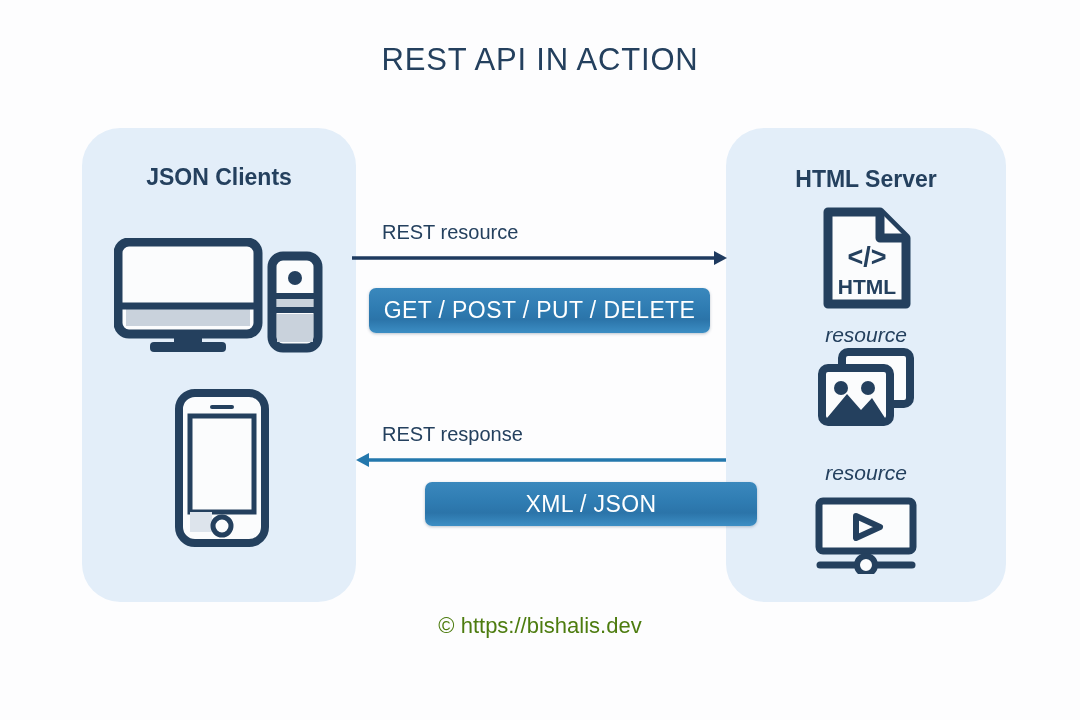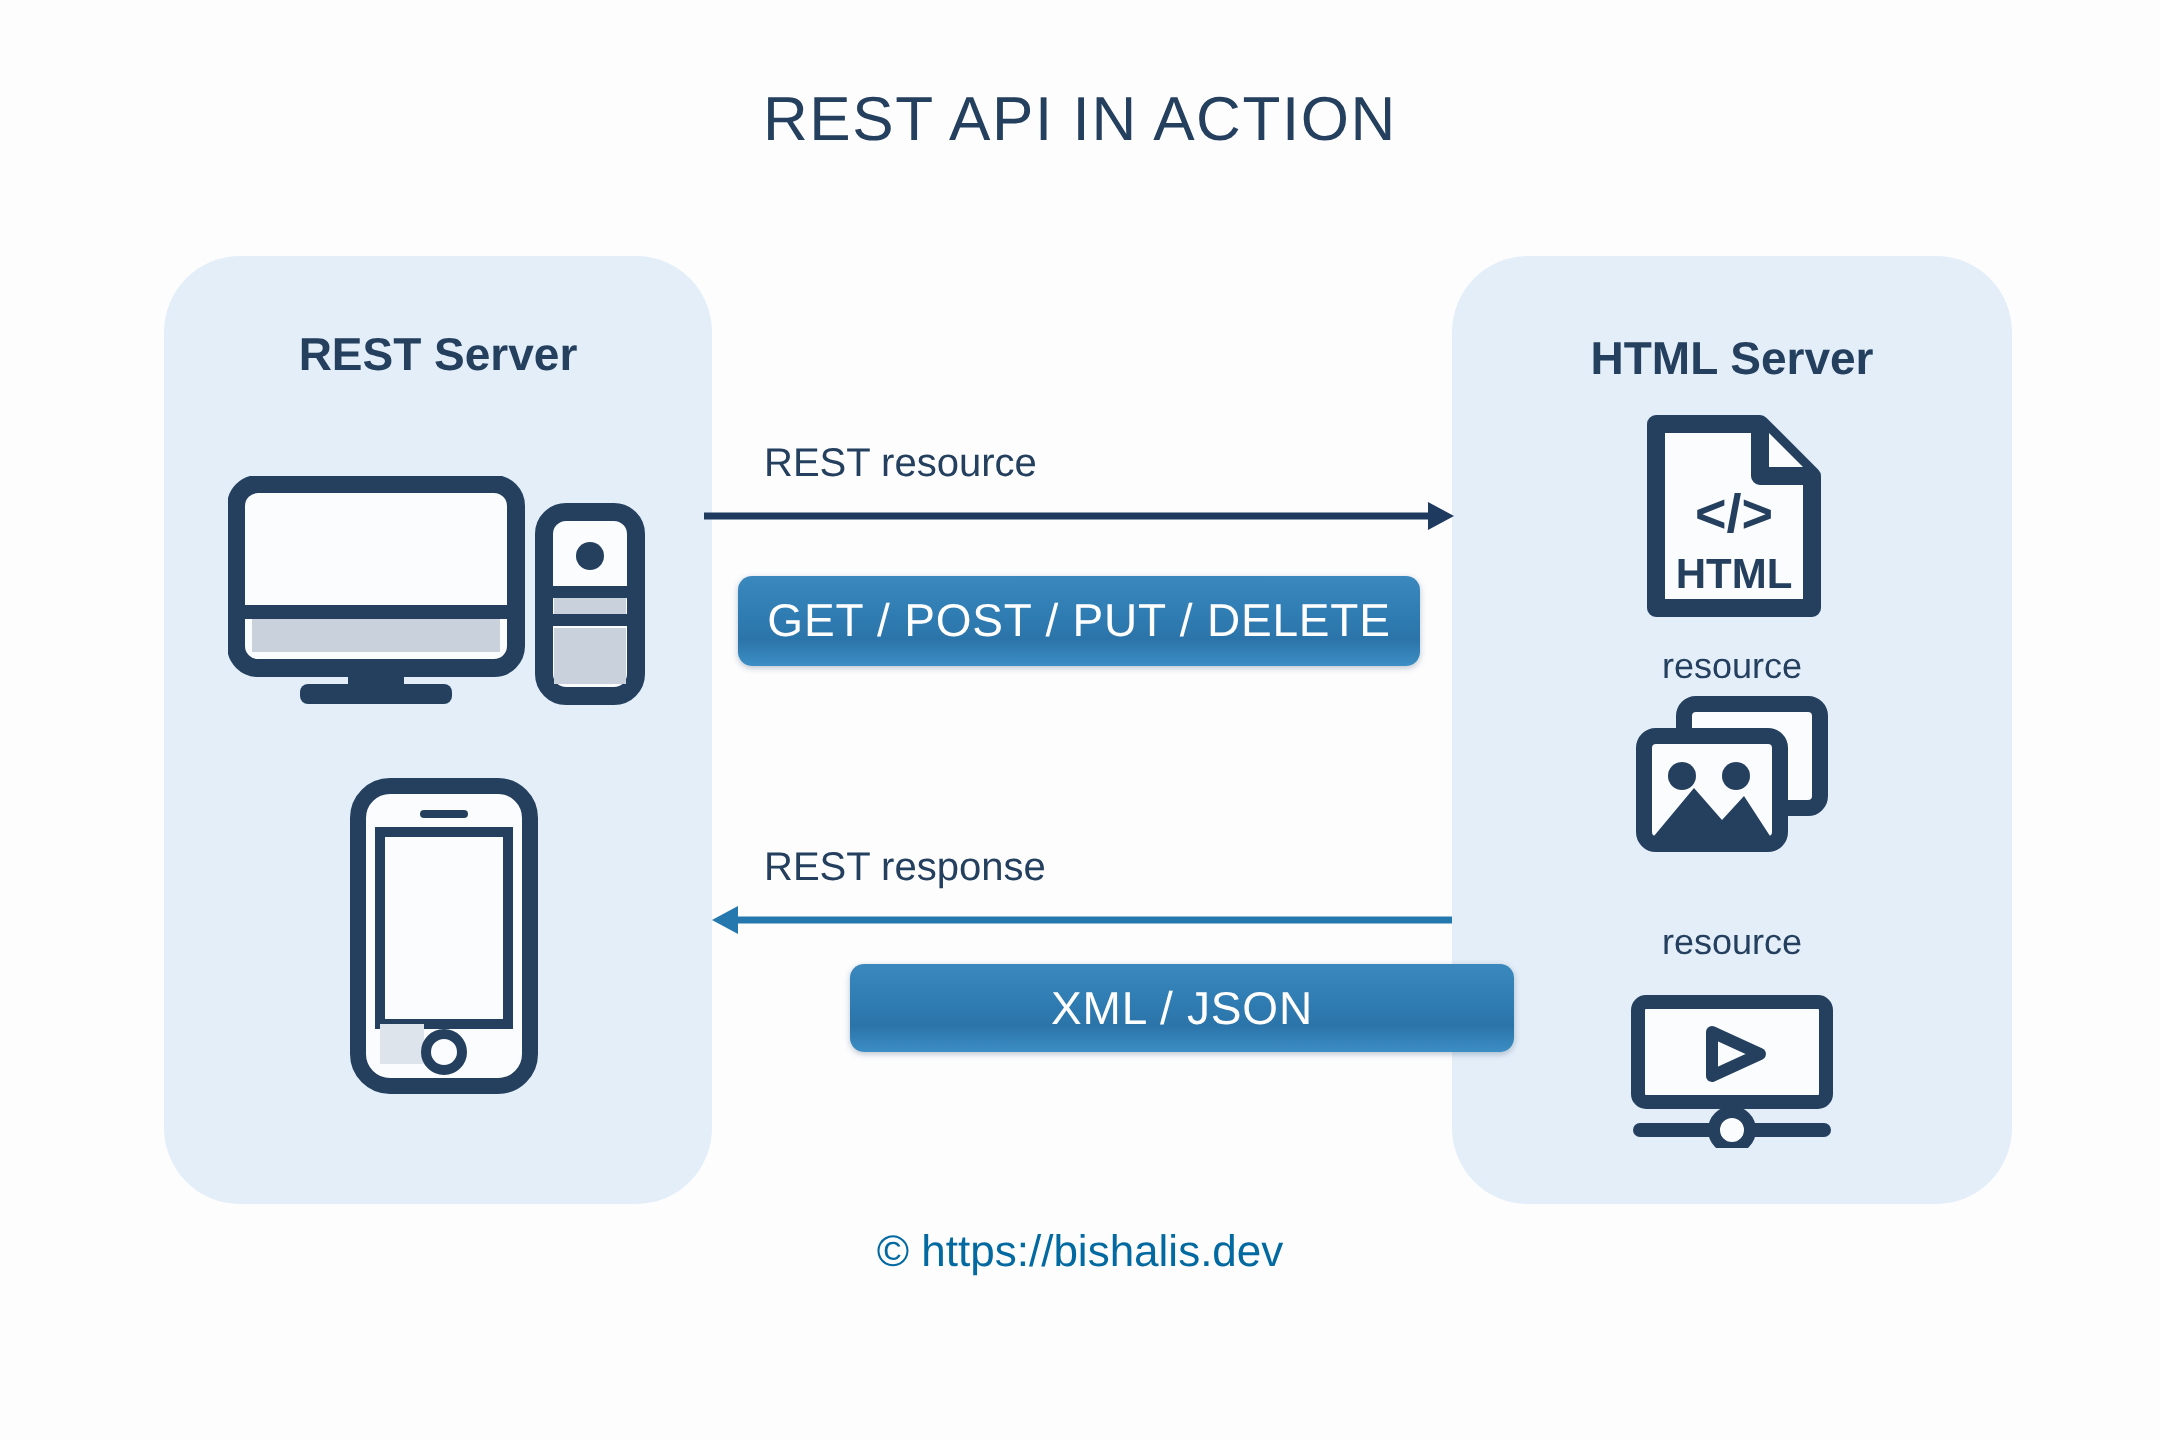--- a/index.html
+++ b/index.html
@@ -53,22 +53,23 @@
   #phone-icon-wrap   { left: 92px; top: 260px; }
 
   #html-icon-wrap  { left: 96px; top: 78px; }
   #image-icon-wrap { left: 90px; top: 218px; }
   #video-icon-wrap { left: 88px; top: 368px; }
 
   .resource-label {
     position: absolute;
     left: 0; width: 100%;
     text-align: center;
-    font-size: 18px;
-    color: #24405e;
+    font-size: 21px;
+    color: #24405e;
+    font-style: italic;
   }
   #res-label-1 { top: 195px; }
   #res-label-2 { top: 333px; }
 
   
   .flow-label {
     position: absolute;
     font-size: 20px;
     color: #24405e;
   }
@@ -94,32 +95,32 @@
   }
   #methods-badge { left: 369px; top: 288px; width: 341px; height: 45px; }
   #format-badge  { left: 425px; top: 482px; width: 332px; height: 44px; }
 
   
   .footer {
     position: absolute;
     top: 613px; left: 0; width: 1080px;
     text-align: center;
     font-size: 22px;
-    color: #0369a1;
+    color: #4d7c0f;
   }
 </style>
 </head>
 <body>
 
 <div id="stage">
 
   <div class="title">REST API IN ACTION</div>
 
   <div class="panel" id="clients-panel">
-    <div class="panel-title">REST Server</div>
+    <div class="panel-title">JSON Clients</div>
 
     <div class="icon-wrap" id="desktop-icon-wrap">
       <svg width="210" height="115" viewBox="0 0 210 115">
 
         <rect x="4" y="4" width="140" height="92" rx="11" ry="11" fill="#fbfcfd" stroke="#24405e" stroke-width="9"></rect>
 
         <rect x="12" y="68" width="124" height="20" fill="#c9d2dc"></rect>
         <line x1="8" y1="68" x2="140" y2="68" stroke="#24405e" stroke-width="7"></line>
 
         <rect x="60" y="96" width="28" height="14" fill="#24405e"></rect>

